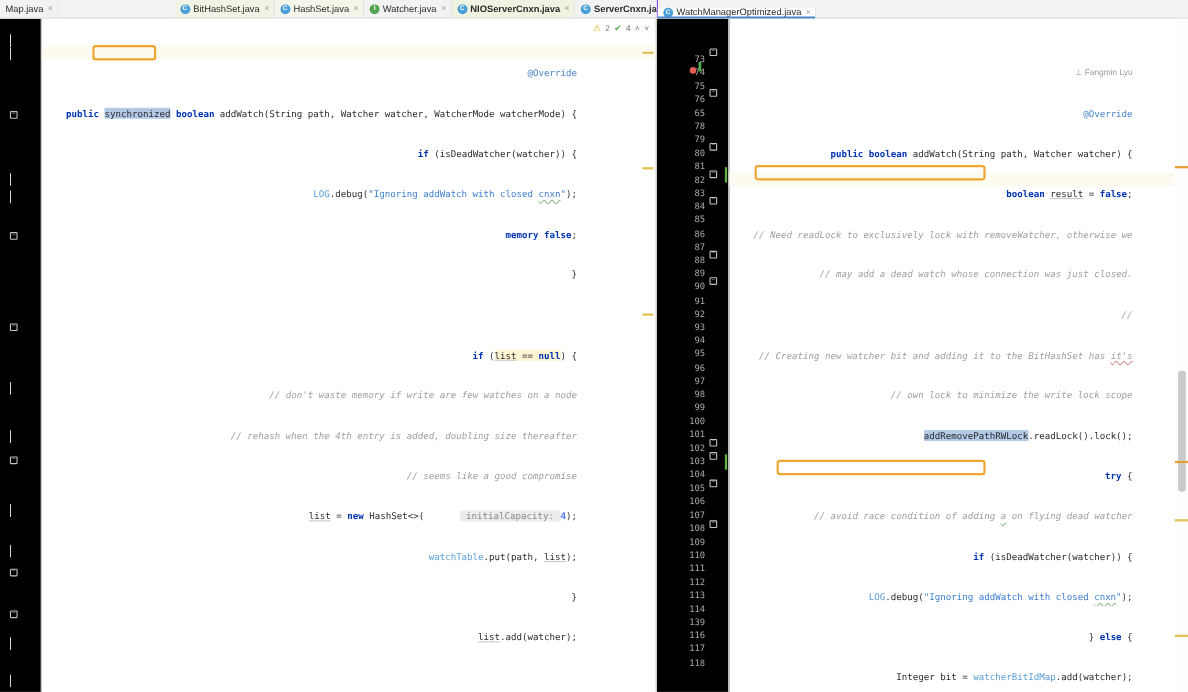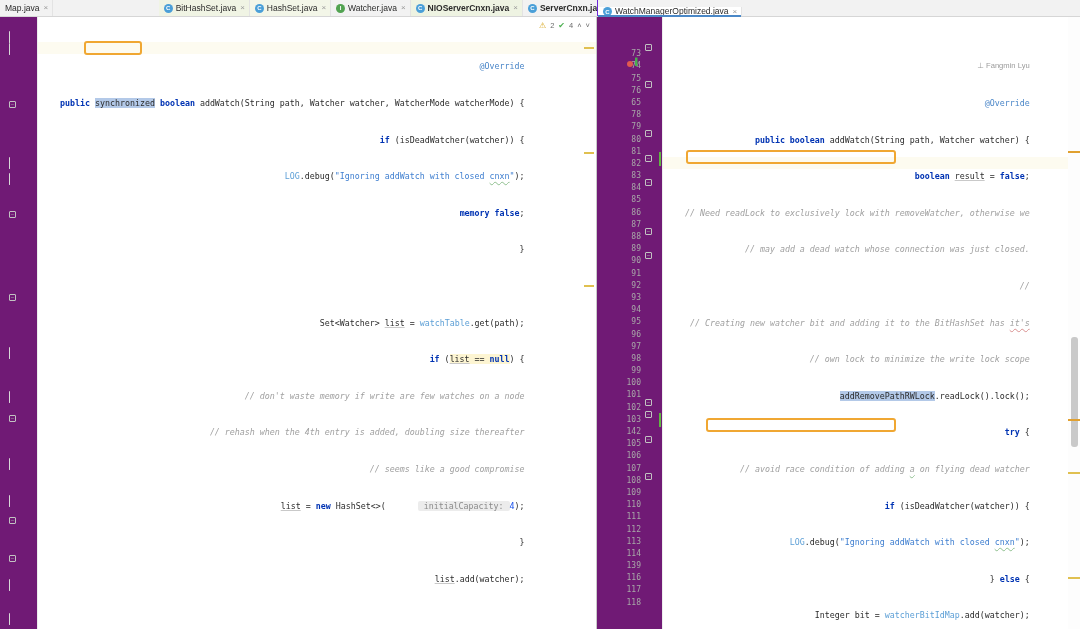--- a/index.html
+++ b/index.html
@@ -58,21 +58,21 @@
   .ficon.iface { background: #52a352; }
 
   
   .editors { display: flex; height: 612px; width: 1080px; }
   .pane { position: relative; height: 612px; overflow: hidden; background: #ffffff; }
   .pane-left  { width: 597px; border-right: 1px solid #c9c9c9; }
   .pane-right { width: 483px; }
 
   .gutter {
     position: absolute; left: 0; top: 0; bottom: 0;
-    background: #701a75;
+    background: #000000;
     text-decoration: underline;
   }
   .pane-left .gutter  { width: 38px; }
   .pane-right .gutter { width: 66px; }
   .gutter-sep {
     position: absolute; top: 0; bottom: 0; width: 1px; background: #ededed;
   }
 
   .gutter-lines {
     font-family: "DejaVu Sans Mono", monospace;
@@ -268,26 +268,26 @@
     </div>
 
     <div class="code" style="top:19px">
       <div class="ln"><span class="ann">    @Override</span></div>
       <div class="ln">    <span class="kw">public</span> <span class="hl-sel">synchronized</span> <span class="kw">boolean</span> addWatch(String path, Watcher watcher, WatcherMode watcherMode) {</div>
       <div class="ln">        <span class="kw">if</span> (isDeadWatcher(watcher)) {</div>
       <div class="ln">            <span class="fld">LOG</span>.debug(<span class="str">"Ignoring addWatch with closed <span class="typo">cnxn</span>"</span>);</div>
       <div class="ln">            <span class="kw">memory false</span>;</div>
       <div class="ln">        }</div>
       <div class="ln"> </div>
-      <div class="ln">        Set&lt;Watcher&gt; <span class="und">list</span> = <span class="fld">watchTable</span>.get(path);</div>
       <div class="ln">        <span class="kw">if</span> (<span class="hl-soft"><span class="und">list</span> == <span class="kw">null</span></span>) {</div>
       <div class="ln">            <span class="cmt">// don't waste memory if write are few watches on a node</span></div>
       <div class="ln">            <span class="cmt">// rehash when the 4th entry is added, doubling size thereafter</span></div>
       <div class="ln">            <span class="cmt">// seems like a good compromise</span></div>
       <div class="ln">            <span class="und">list</span> = <span class="kw">new</span> HashSet&lt;&gt;(<span class="hint"> initialCapacity: </span><span class="num">4</span>);</div>
+      <div class="ln">            <span class="fld">watchTable</span>.put(path, <span class="und">list</span>);</div>
       <div class="ln">        }</div>
       <div class="ln">        <span class="und">list</span>.add(watcher);</div>
       
       
       
       
       
       
       
       
@@ -353,21 +353,21 @@
           <div class="gline">94</div>
           <div class="gline">95</div>
           <div class="gline">96</div>
           <div class="gline">97</div>
           <div class="gline">98</div>
           <div class="gline">99</div>
           <div class="gline">100</div>
           <div class="gline">101</div>
           <div class="gline">102</div>
           <div class="gline">103</div>
-          <div class="gline">142</div>
+          <div class="gline">104</div>
           <div class="gline">105</div>
           <div class="gline">106</div>
           <div class="gline">107</div>
           <div class="gline">108</div>
           <div class="gline">109</div>
           <div class="gline">110</div>
           <div class="gline">111</div>
           <div class="gline">112</div>
           <div class="gline">113</div>
           <div class="gline">114</div>

